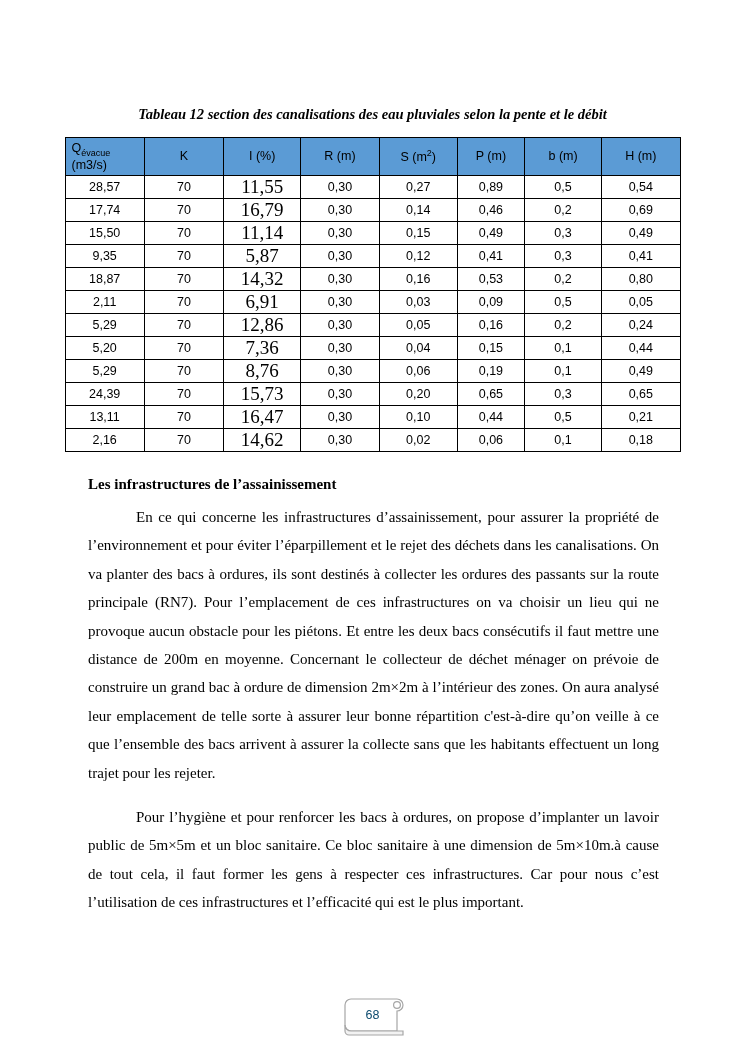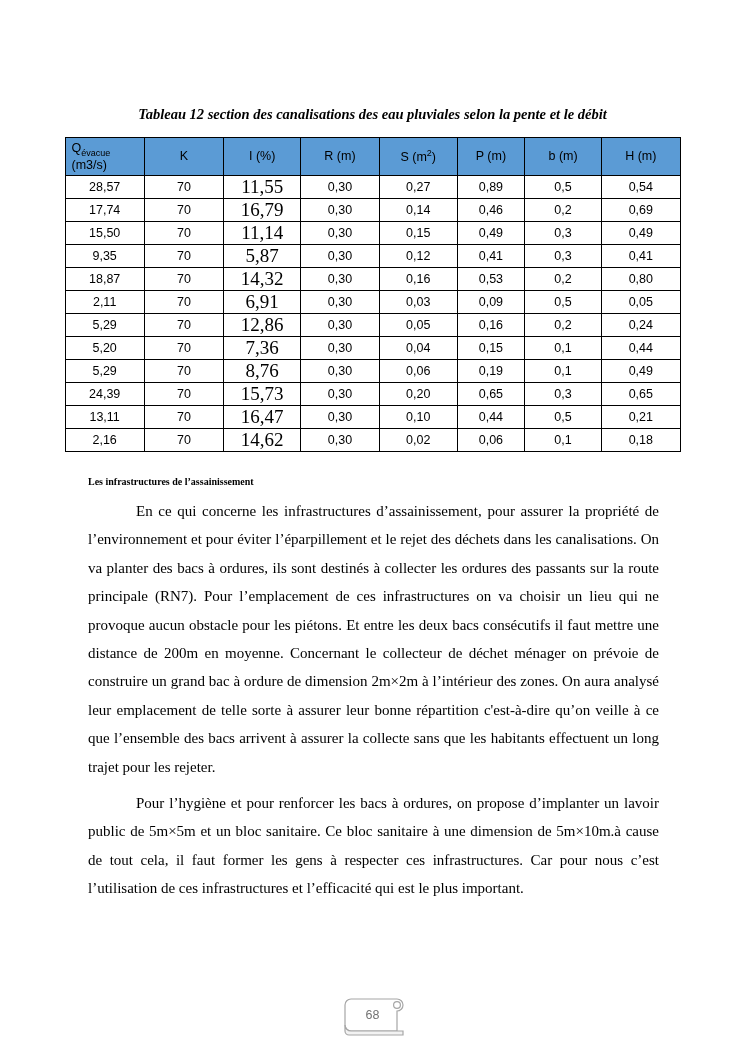--- a/index.html
+++ b/index.html
@@ -60,53 +60,53 @@
   }
 
   .source-note {
     margin:34px 0 0 88px;
     font-family:"Liberation Sans", sans-serif;
     font-size:12.5px;
   }
 
   .section-heading {
     margin:24px 88px 0 88px;
-    font-size:10px;
+    font-size:15px;
     font-weight:bold;
     font-family:"Liberation Serif", serif;
   }
 
   .para {
     margin:10px 86px 0 88px;
     text-align:justify;
     font-size:15px;
     line-height:28.4px;
     text-indent:48px;
   }
-  .para + .para { margin-top:8px; }
+  .para + .para { margin-top:16px; }
 
   .footer {
     position:absolute;
     left:0; right:0;
     bottom:14px;
     display:flex;
     justify-content:center;
   }
   .page-number-scroll {
     position:relative;
     width:72px; height:48px;
   }
   .page-number-scroll svg { display:block; }
   .page-number {
     position:absolute;
     top:50%; left:50%;
     transform:translate(-50%,-50%);
     font-family:"Liberation Sans", sans-serif;
     font-size:12.5px;
-    color:#737373;
+    color:#0c4a6e;
   }
 </style>
 </head>
 <body>
 
 <div class="page">
 
   <h1 class="table-title">Tableau 12 section des canalisations des eau pluviales selon la pente et le débit</h1>
 
   <table class="data-table">

